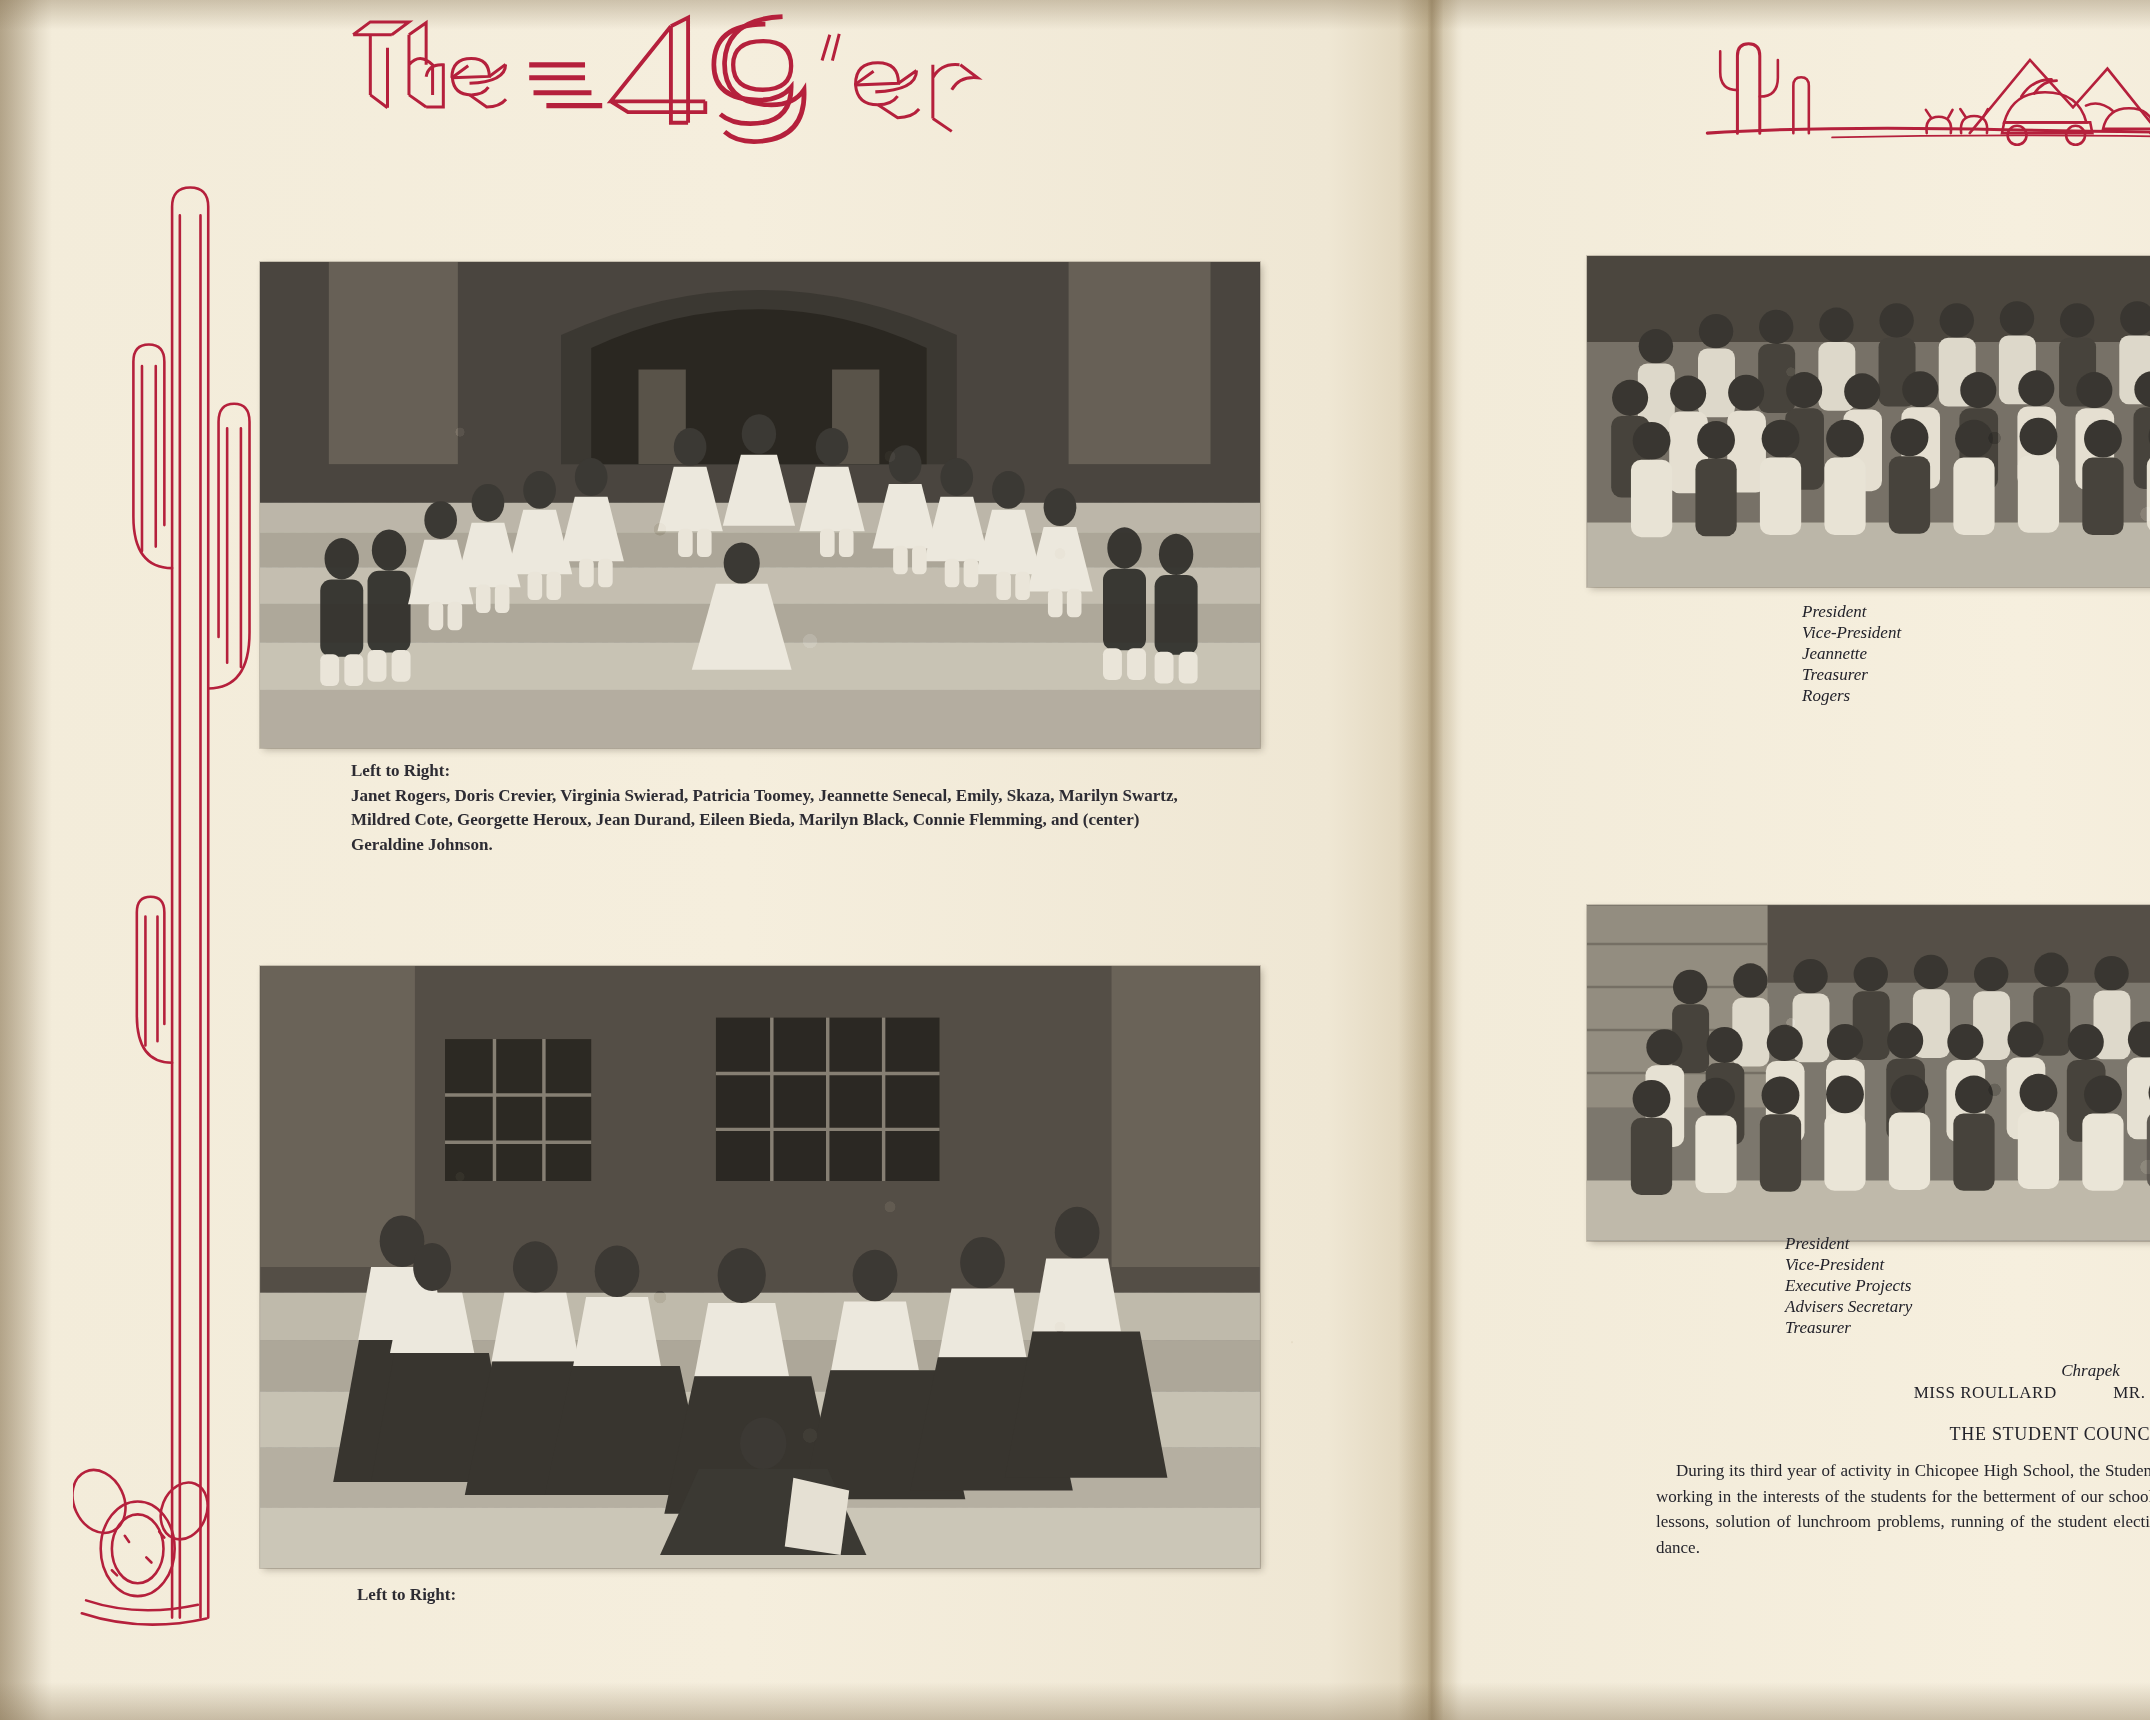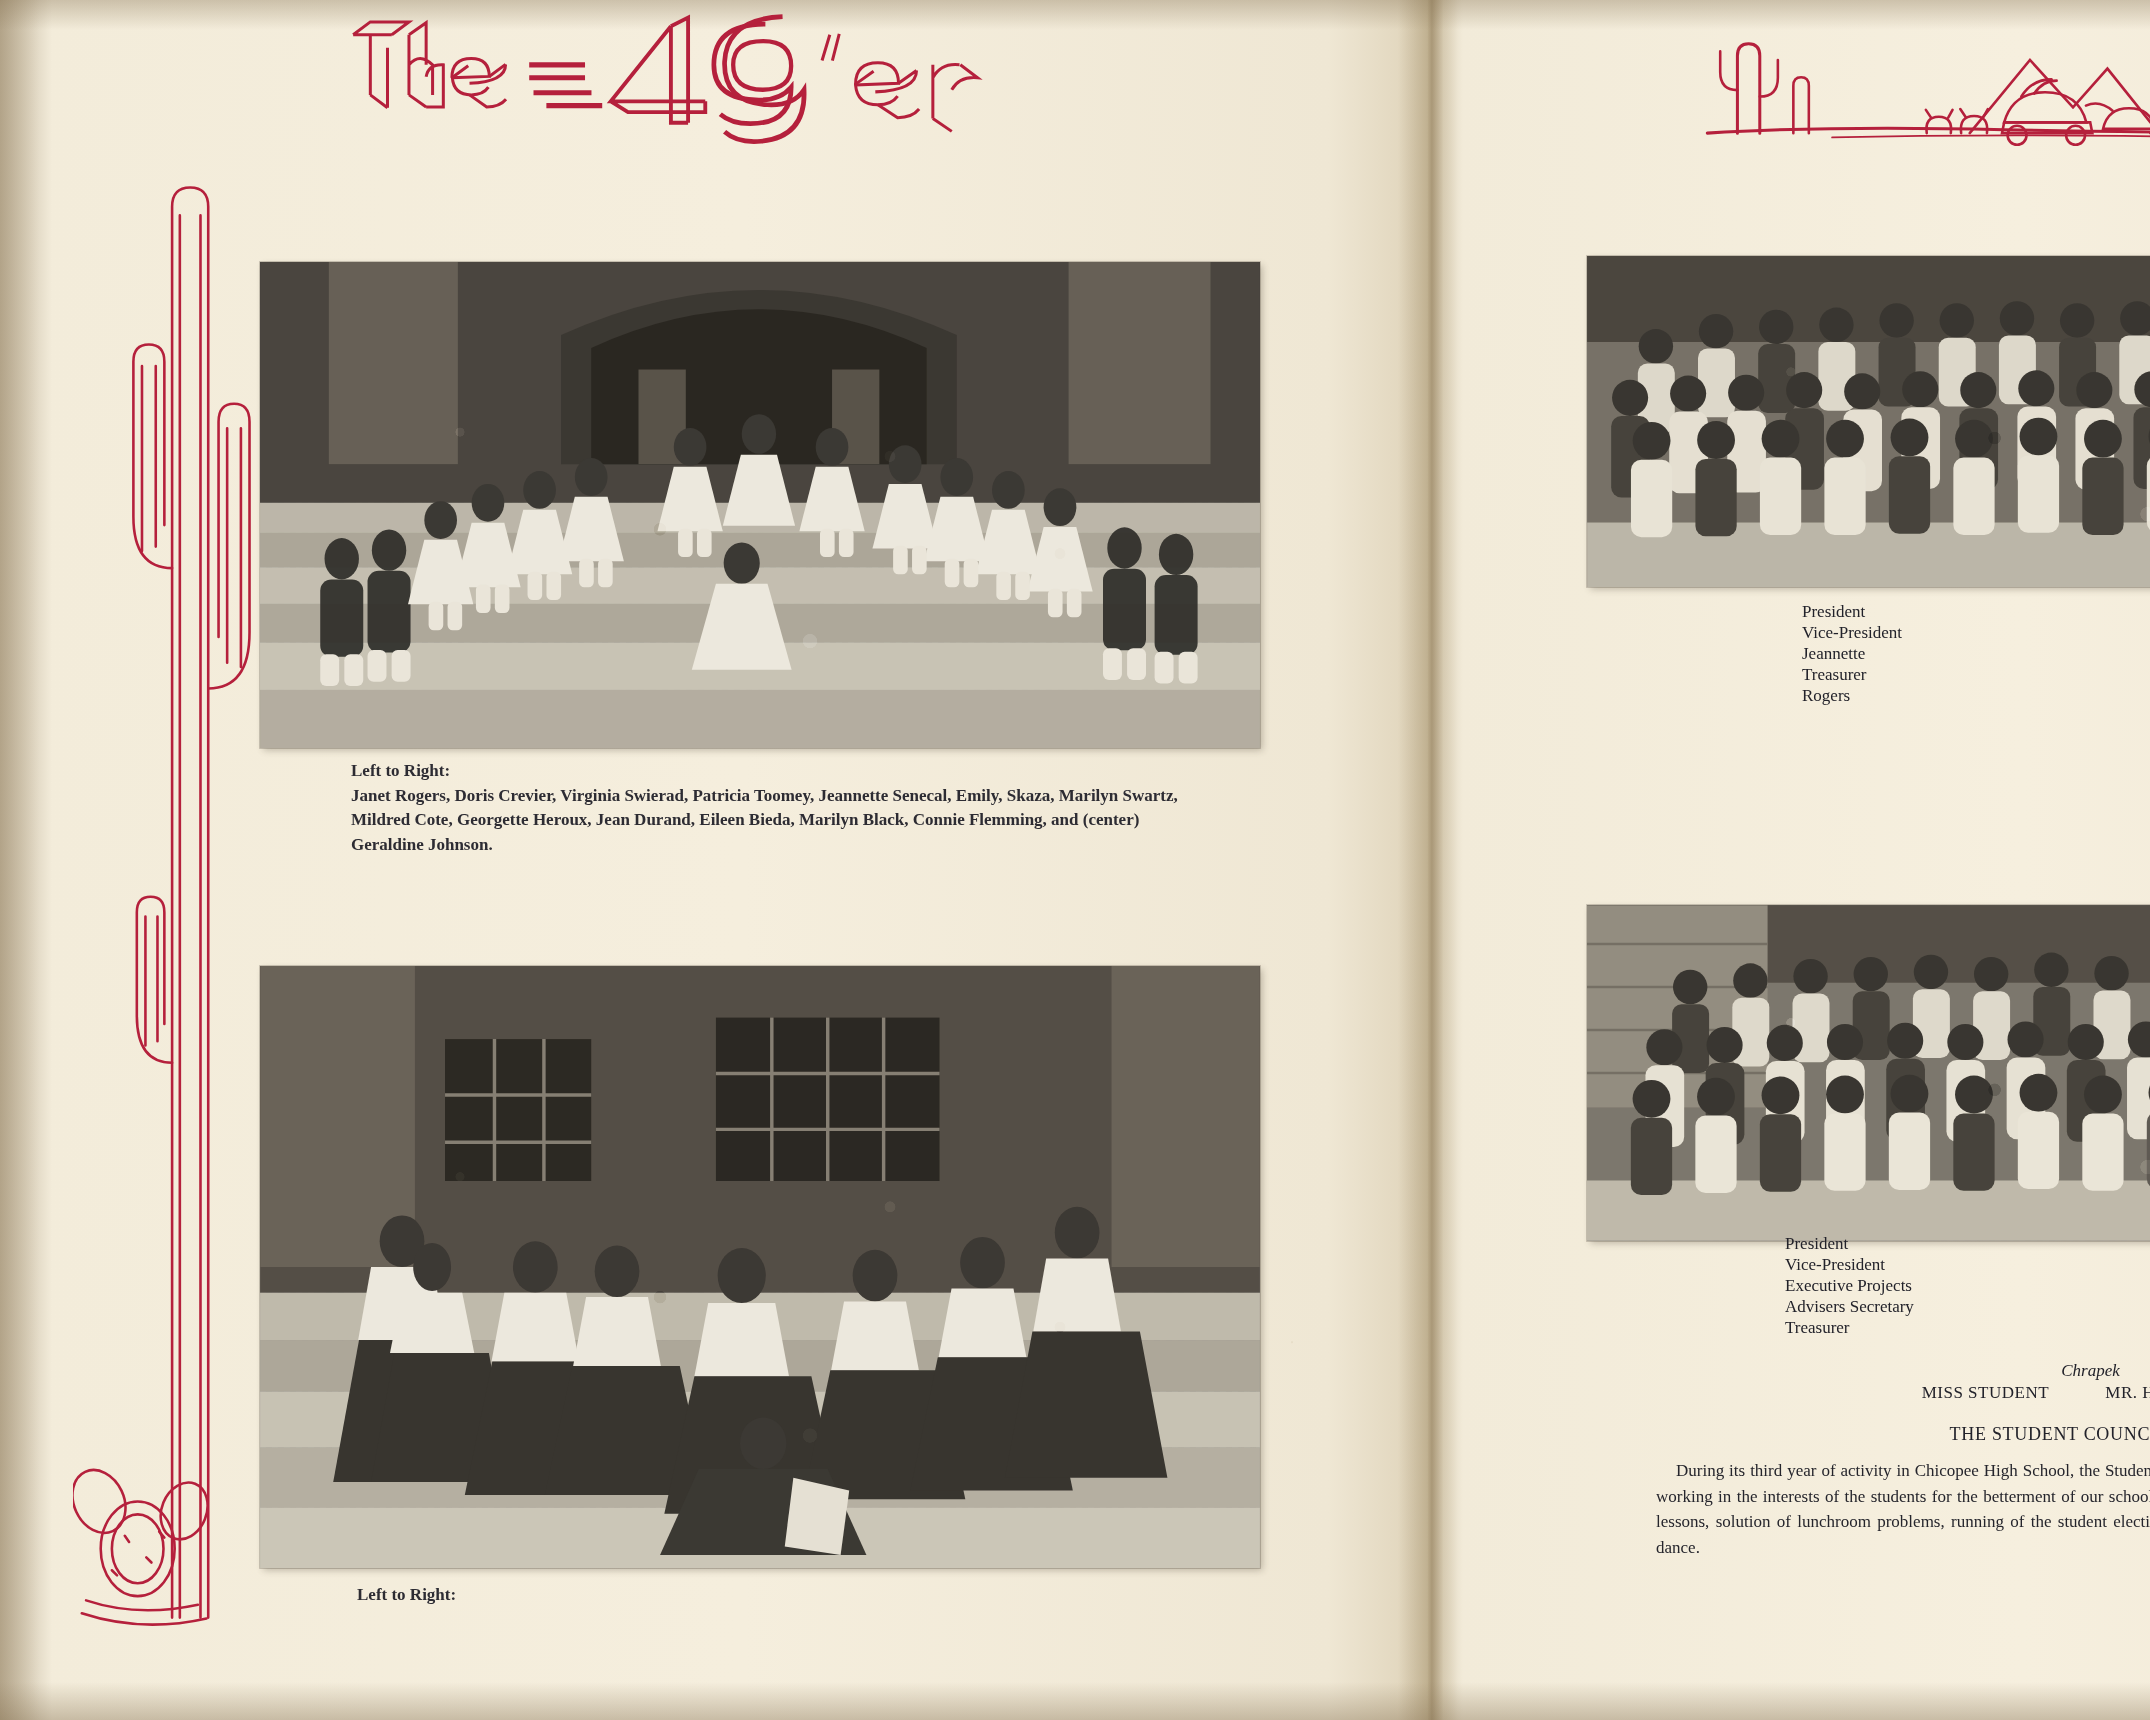--- a/index.html
+++ b/index.html
@@ -101,21 +101,21 @@
     line-height:1.45;
     font-weight:bold;
   }
   .caption .lead{display:block;}
   .officers{
     position:absolute;
     color:#22222a;
   }
   .officers table{border-collapse:collapse;width:100%;}
   .officers td{padding:0.4px 0;vertical-align:top;}
-  .role{font-family:"Liberation Serif", serif;white-space:nowrap;}
+  .role{font-style:italic;font-family:"Liberation Serif", serif;white-space:nowrap;}
   .person{font-family:"Liberation Serif", serif;letter-spacing:0.5px;text-align:right;white-space:nowrap;}
   .adv-label{font-style:italic;text-align:center;}
   .adv-row{text-align:center;letter-spacing:0.5px;}
   .sc-title{text-align:center;letter-spacing:0.7px;}
   .para{
     position:absolute;
     color:#25252c;
     text-align:justify;
     line-height:1.5;
   }
@@ -712,21 +712,21 @@
       </tr>
     </tbody>
       </table>
   </div>
 
   <div class="officers adv-label" style="left:1785px;top:1361px;width:611px;font-size:17px;">
     <span>Chrapek</span>
   </div>
 
   <div class="officers adv-row" style="left:1755px;top:1383px;width:671px;font-size:17px;">
-    <span>MISS STUDENT</span>
+    <span>MISS ROULLARD</span>
     <span style="display:inline-block;width:47px;"></span>
     <span>MR. HARRINGTON</span>
   </div>
 
   <div class="officers sc-title" style="left:1699px;top:1424px;width:800px;font-size:18px;">
     <span>THE STUDENT COUNCIL  1948 - 49</span>
   </div>
 
   <div class="para" style="left:1656px;top:1458px;width:852px;font-size:17px;">
     <span class="indent"></span><span>During its third year of activity in Chicopee High School, the Student Council has proved to be an organization which is working in the interests of the students for the betterment of our school.   Projects which took place this year were, dancing lessons, solution of lunchroom problems, running of the student elections, selling of book covers, and plans for a dinner dance.</span>

